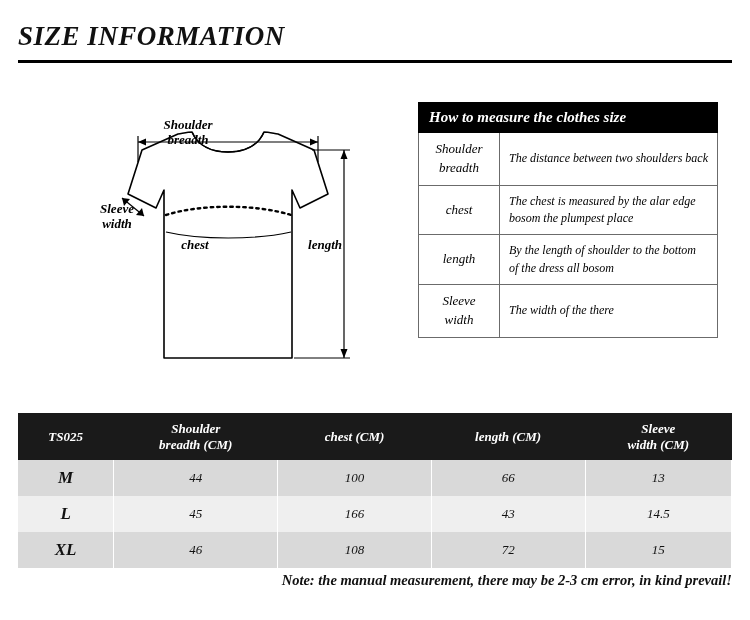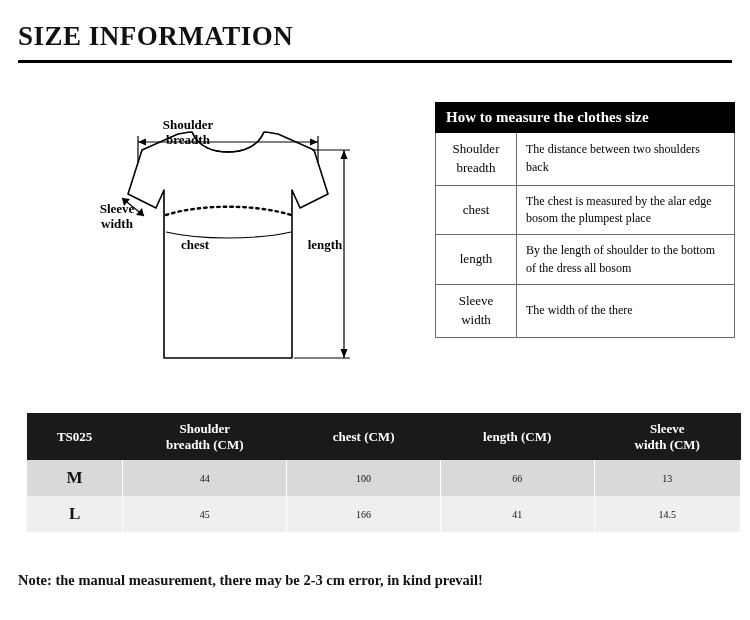--- a/index.html
+++ b/index.html
@@ -12,20 +12,21 @@
     background: #ffffff;
     font-family: "Liberation Serif", serif;
     color: #000000;
     overflow: hidden;
     position: relative;
   }
   .page {
     position: relative;
     width: 750px;
     height: 480px;
+    font-style: italic;
   }
 
   
   .title-wrap {
     position: absolute;
     left: 18px;
     top: 22px;
     width: 714px;
   }
   .title {
@@ -68,21 +69,20 @@
 
   
   .measure-table {
     position: absolute;
     left: 418px;
     top: 102px;
     width: 300px;
     border-collapse: collapse;
     border: 1px solid #6b6b6b;
     background: #fff;
-    margin-left: 17px;
   }
   .measure-table th {
     background: #000;
     color: #fff;
     font-family: "Liberation Serif", serif;
     font-size: 15px;
     font-weight: bold;
     text-align: left;
     padding: 6px 8px 6px 10px;
     border: 1px solid #000;
@@ -101,37 +101,36 @@
     font-size: 13px;
   }
 
   
   .size-table {
     position: absolute;
     left: 18px;
     top: 413px;
     width: 714px;
     border-collapse: collapse;
-    margin-left: 9px;
   }
   .size-table th {
     background: #1a1a1a;
     color: #ffffff;
     font-family: "Liberation Serif", serif;
     font-size: 13px;
     font-weight: bold;
     text-align: center;
     padding: 8px 4px;
     line-height: 1.2;
     border-right: 1px solid #1a1a1a;
   }
   .size-table th .unit { font-size: 13px; }
   .size-table td {
     font-family: "Liberation Serif", serif;
-    font-size: 10px;
+    font-size: 13px;
     text-align: center;
     padding: 8px 4px;
     border-right: 1px solid #ffffff;
     color: #111;
   }
   .size-table tr.odd td { background: #d9d9d9; }
   .size-table tr.even td { background: #efefef; }
   .size-table td.sz {
     font-size: 17px;
     font-weight: bold;
@@ -140,21 +139,21 @@
   .col-sh { width: 165px; }
   .col-ch { width: 155px; }
   .col-le { width: 155px; }
   .col-sw { width: 147px; }
 
   .note {
     position: absolute;
     left: 18px;
     top: 572px;
     width: 714px;
-    text-align: left;
+    text-align: right;
     font-family: "Liberation Serif", serif;
     font-size: 14.5px;
     font-weight: bold;
     color: #111;
   }
 </style>
 </head>
 <body>
 
 <div class="page">
@@ -282,21 +281,28 @@
         <td class="sz">M</td>
         <td>44</td>
         <td>100</td>
         <td>66</td>
         <td>13</td>
       </tr>
       <tr class="even">
         <td class="sz">L</td>
         <td>45</td>
         <td>166</td>
-        <td>41</td>
+        <td>43</td>
         <td>14.5</td>
+      </tr>
+      <tr class="odd">
+        <td class="sz">XL</td>
+        <td>46</td>
+        <td>108</td>
+        <td>72</td>
+        <td>15</td>
       </tr>
     </tbody>
   </table>
 
   <div class="note">Note: the manual measurement, there may be 2-3 cm error, in kind prevail!</div>
 
 </div>
 
 </body></html>

